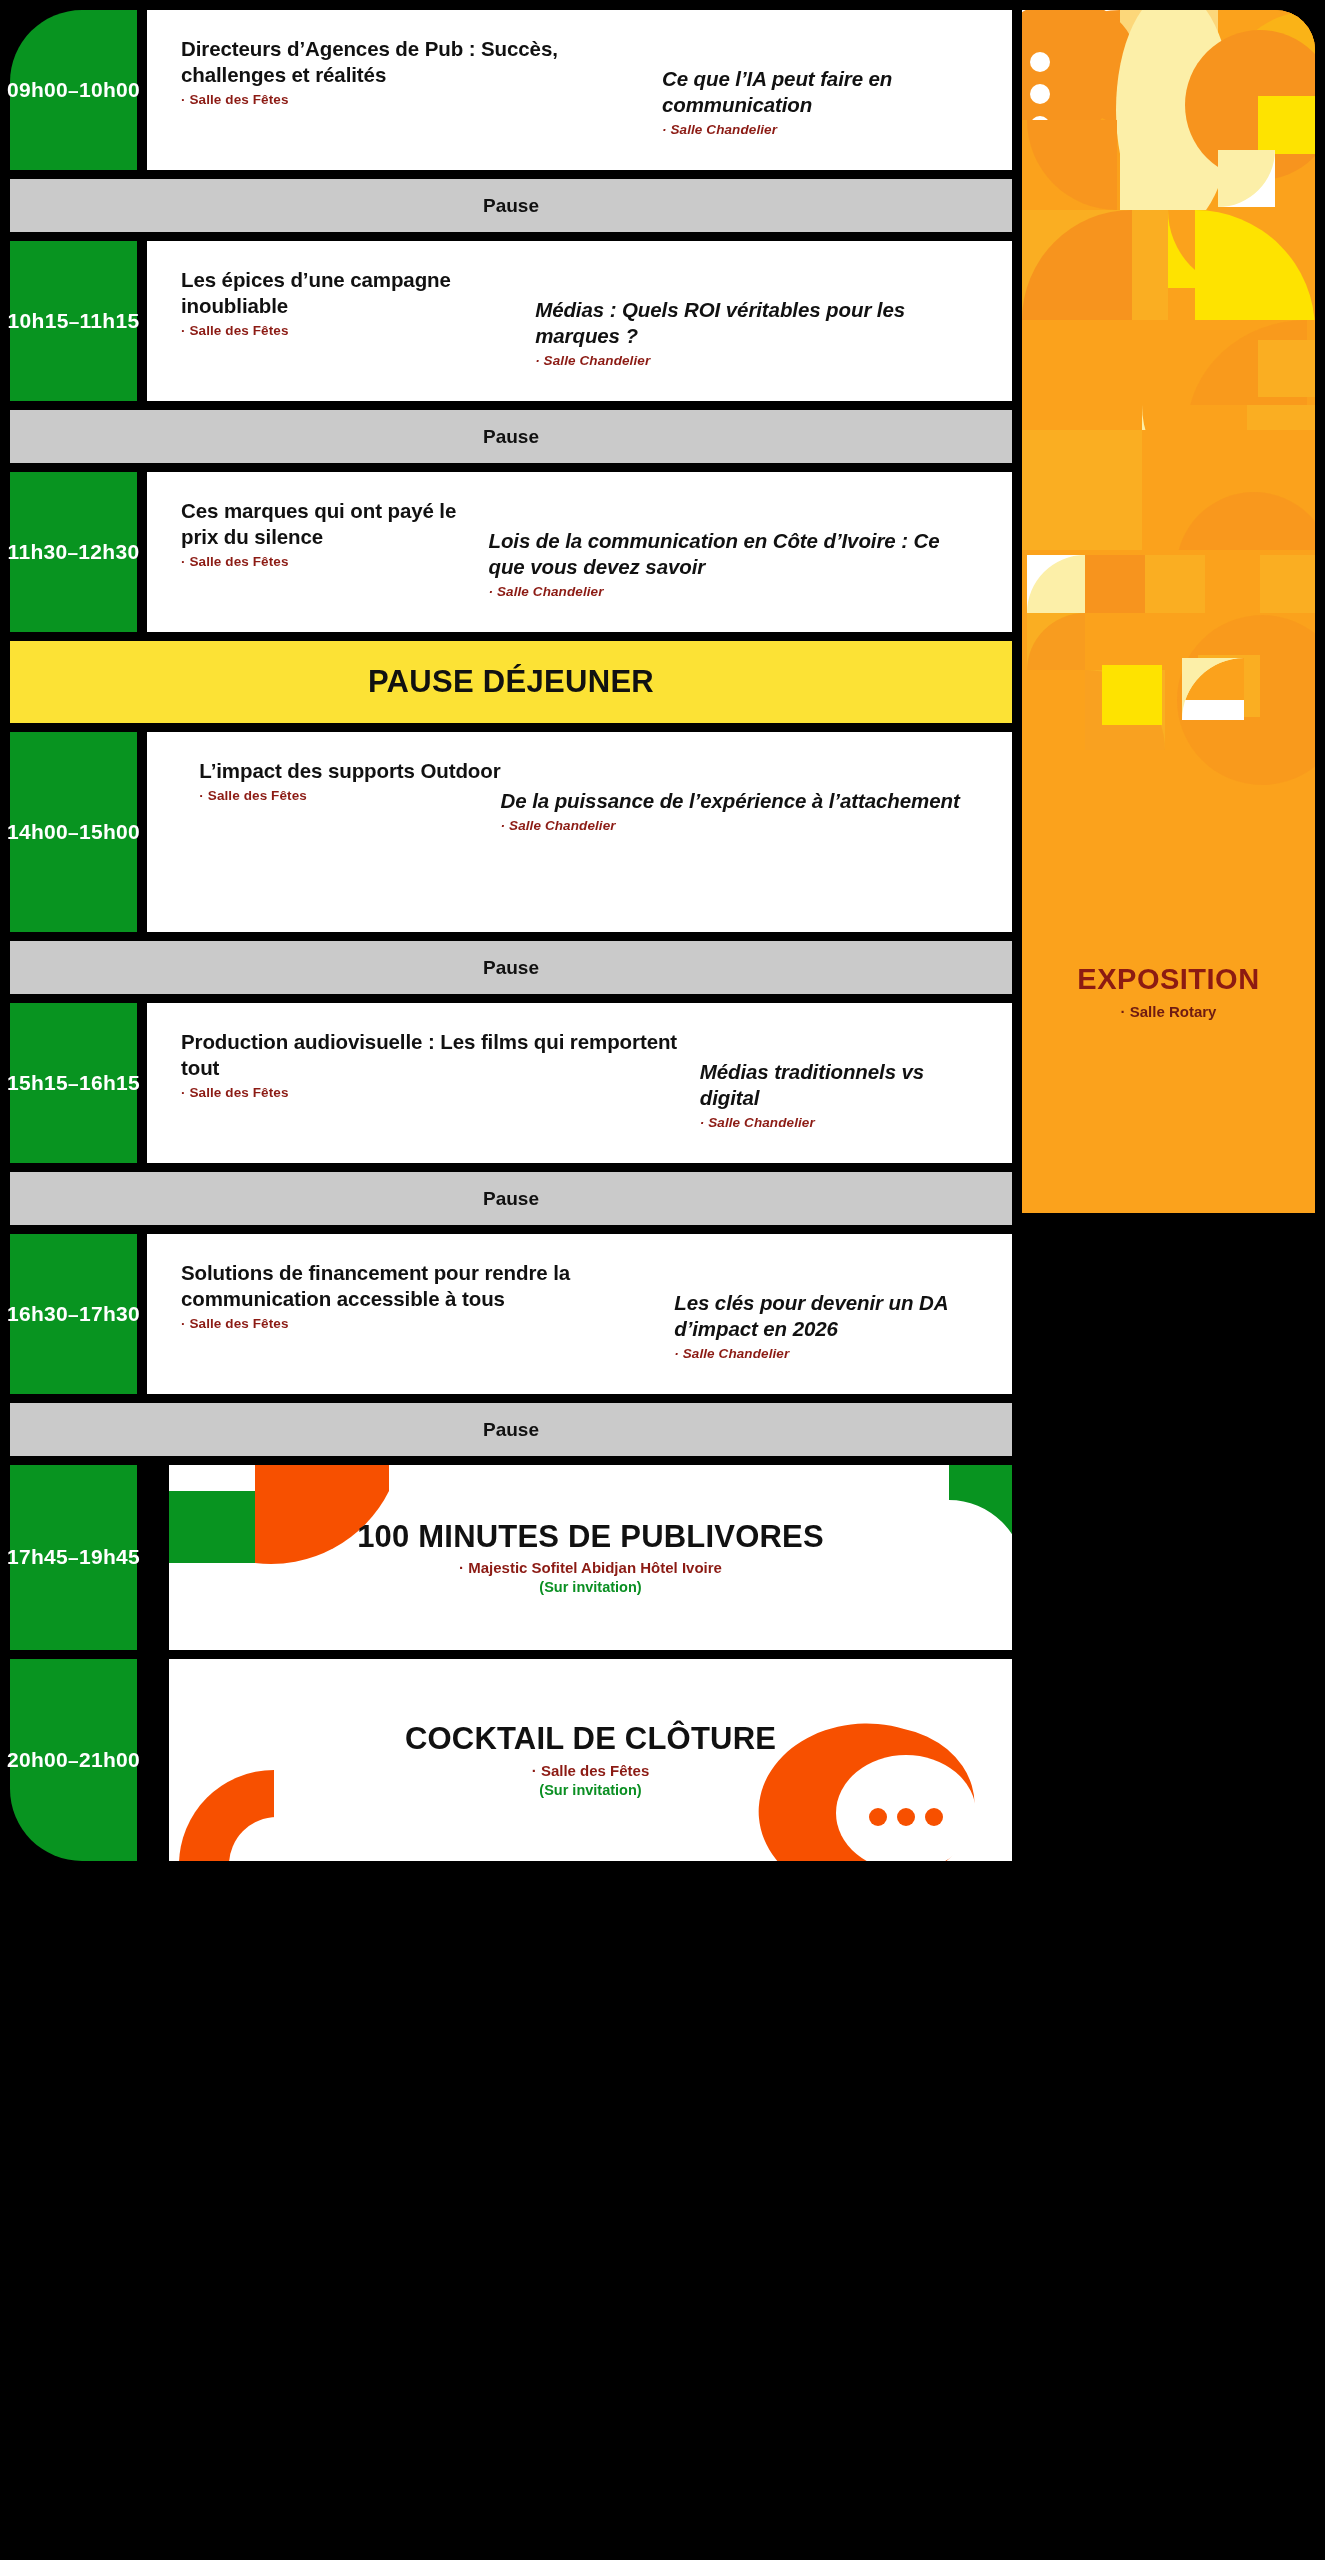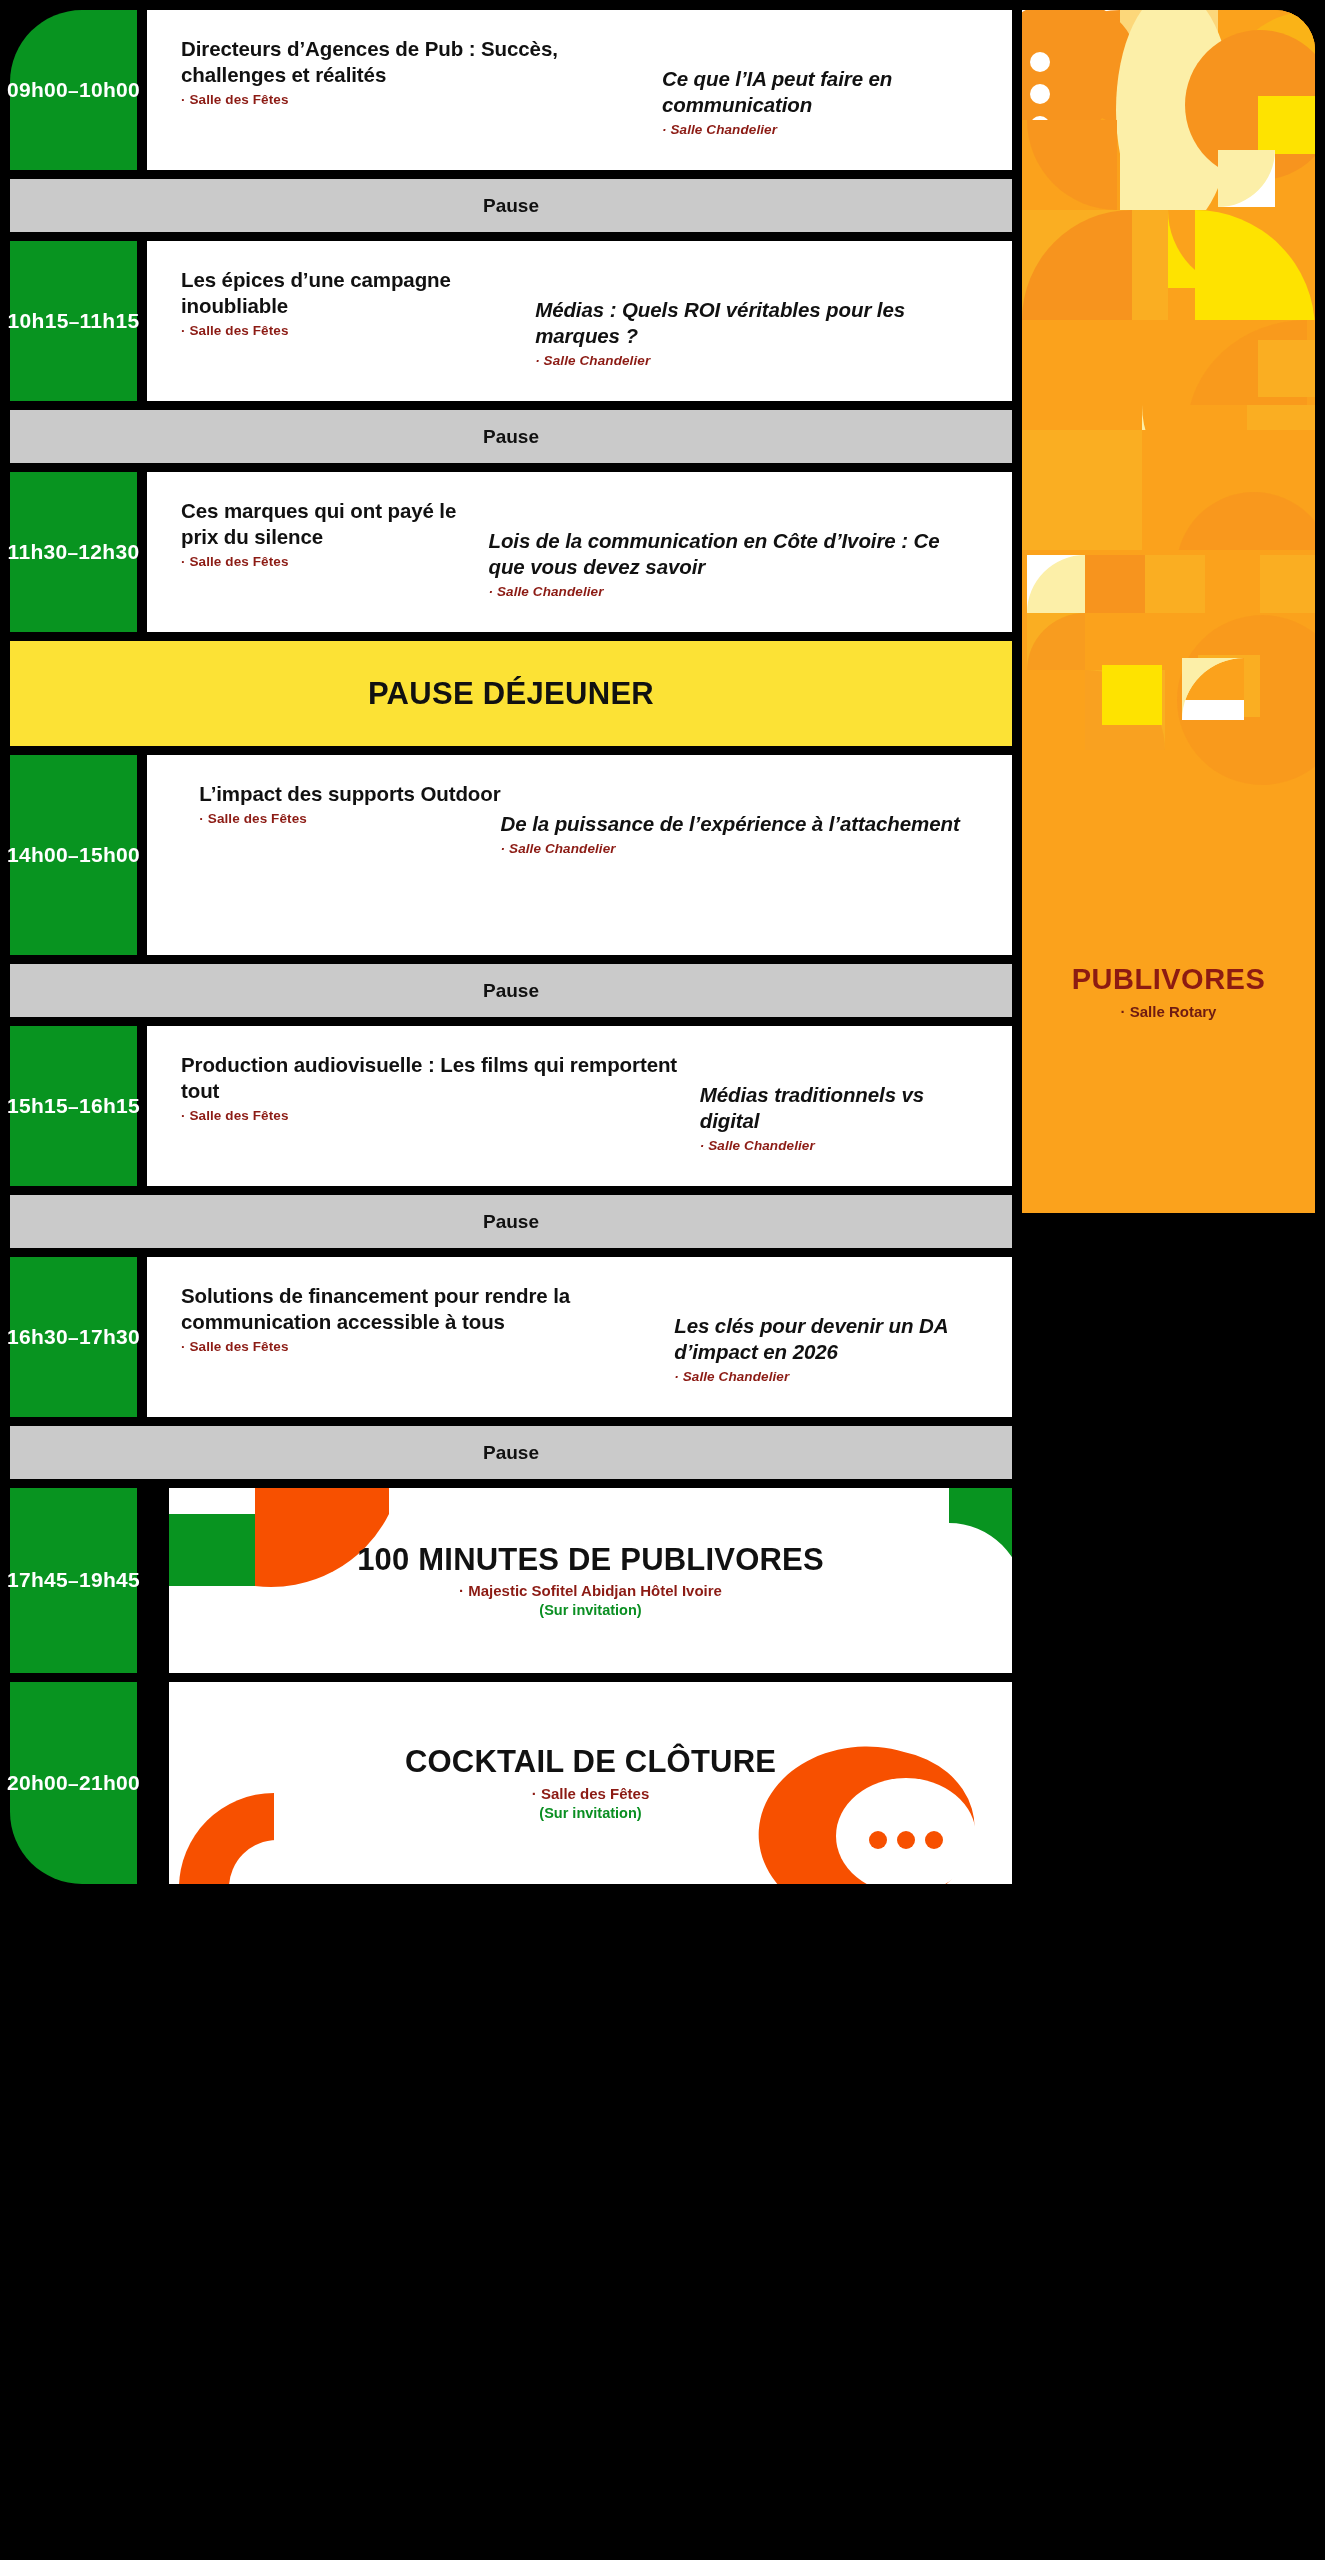--- a/index.html
+++ b/index.html
@@ -121,21 +121,21 @@
     align-items: center;
     justify-content: center;
     font-size: 19px;
     font-weight: 700;
     color: #111;
   }
 
   
   .lunch {
     background: #FCE235;
-    height: 105px;
+    height: 82px;
     margin-bottom: 9px;
     display: flex;
     align-items: center;
     justify-content: center;
     font-size: 31px;
     font-weight: 800;
     color: #111;
     letter-spacing: .3px;
   }
 
@@ -265,21 +265,21 @@
           <rect x="160" y="648" width="62" height="62" fill="#FCEFA8"></rect>
           <path d="M160 710 A62 62 0 0 1 222 648 L222 710 Z" fill="#FBA21C"></path>
           <path d="M160 710 A62 62 0 0 0 222 648 L160 648 Z" fill="#FFFFFF" opacity="0"></path>
           <rect x="160" y="690" width="62" height="20" fill="#FFFFFF"></rect>
           <path d="M222 648 A62 62 0 0 0 160 710 L160 648 Z" fill="#FCEFA8"></path>
         </g>
       </svg>
     </div>
 
     <div class="expo-label">
-      <div class="expo-title">PUBLIVORES</div>
+      <div class="expo-title">EXPOSITION</div>
       <div class="expo-room">· Salle Rotary</div>
     </div>
   </div>
 
   <div class="sched" id="sched">
       <div class="row r-first" style="height: 160px;">
         <div class="time">
           <span>09h00</span>
           <span class="dash">–</span>
           <span>10h00</span>

